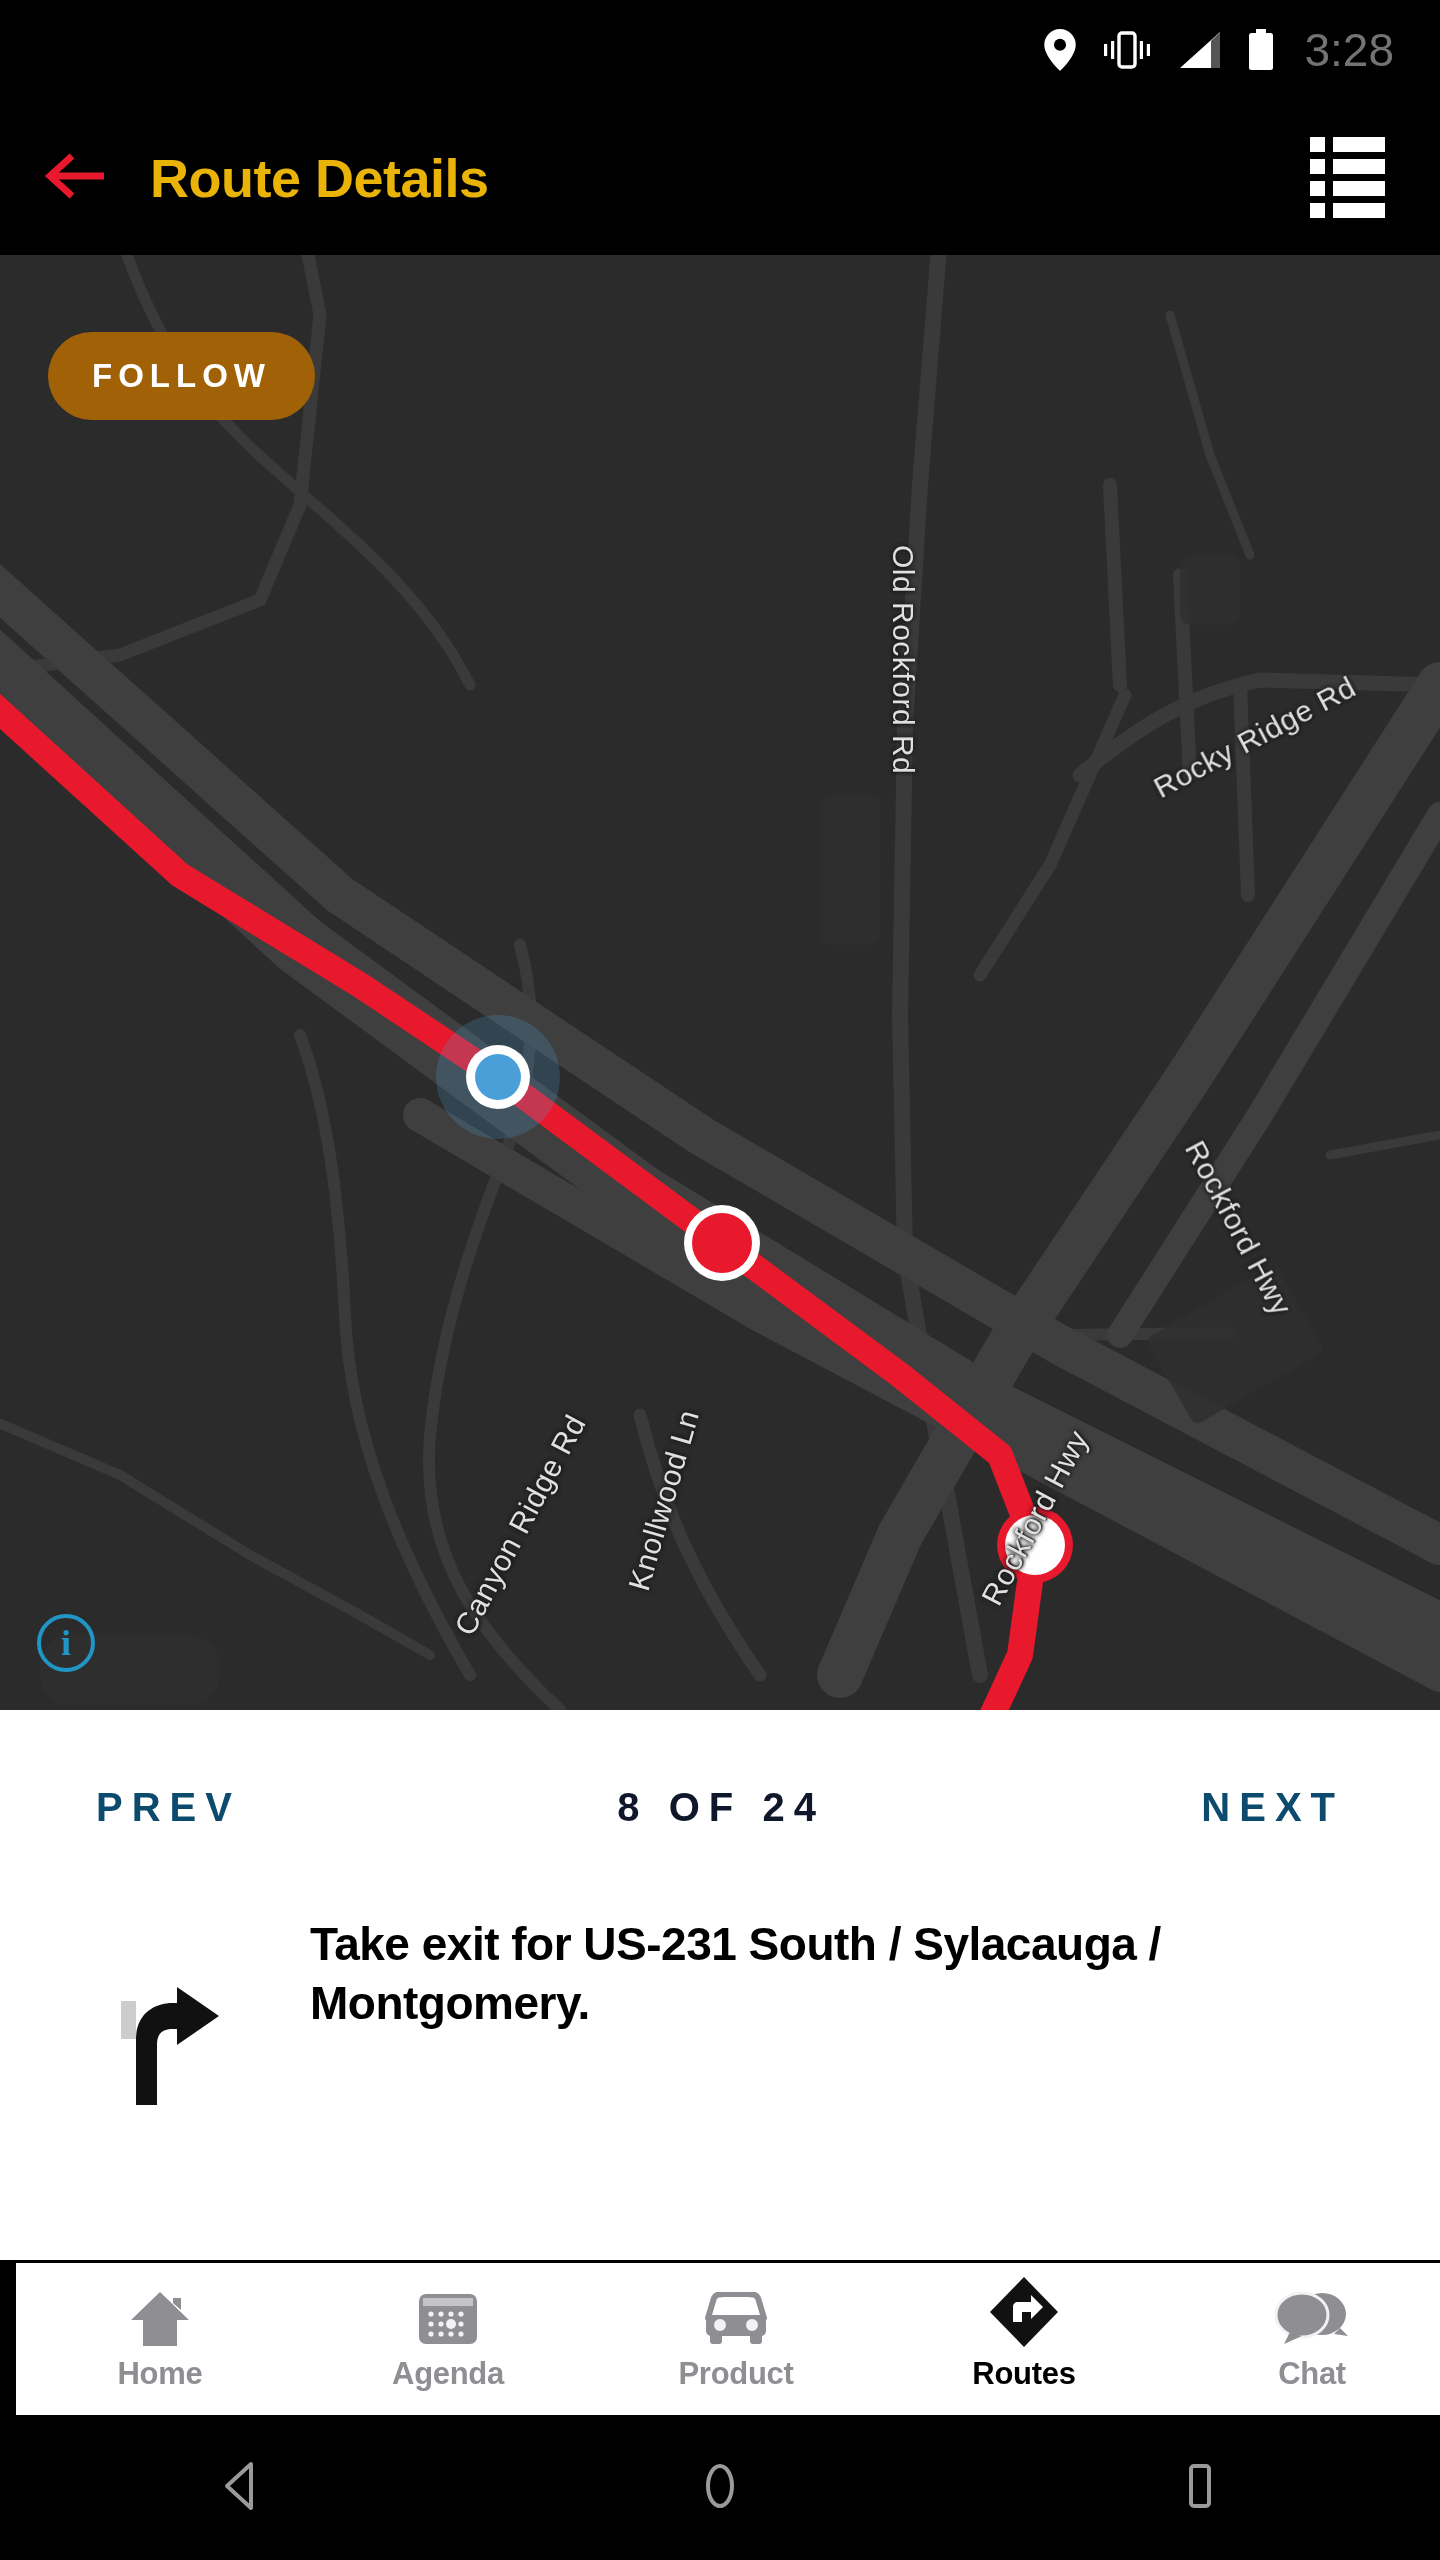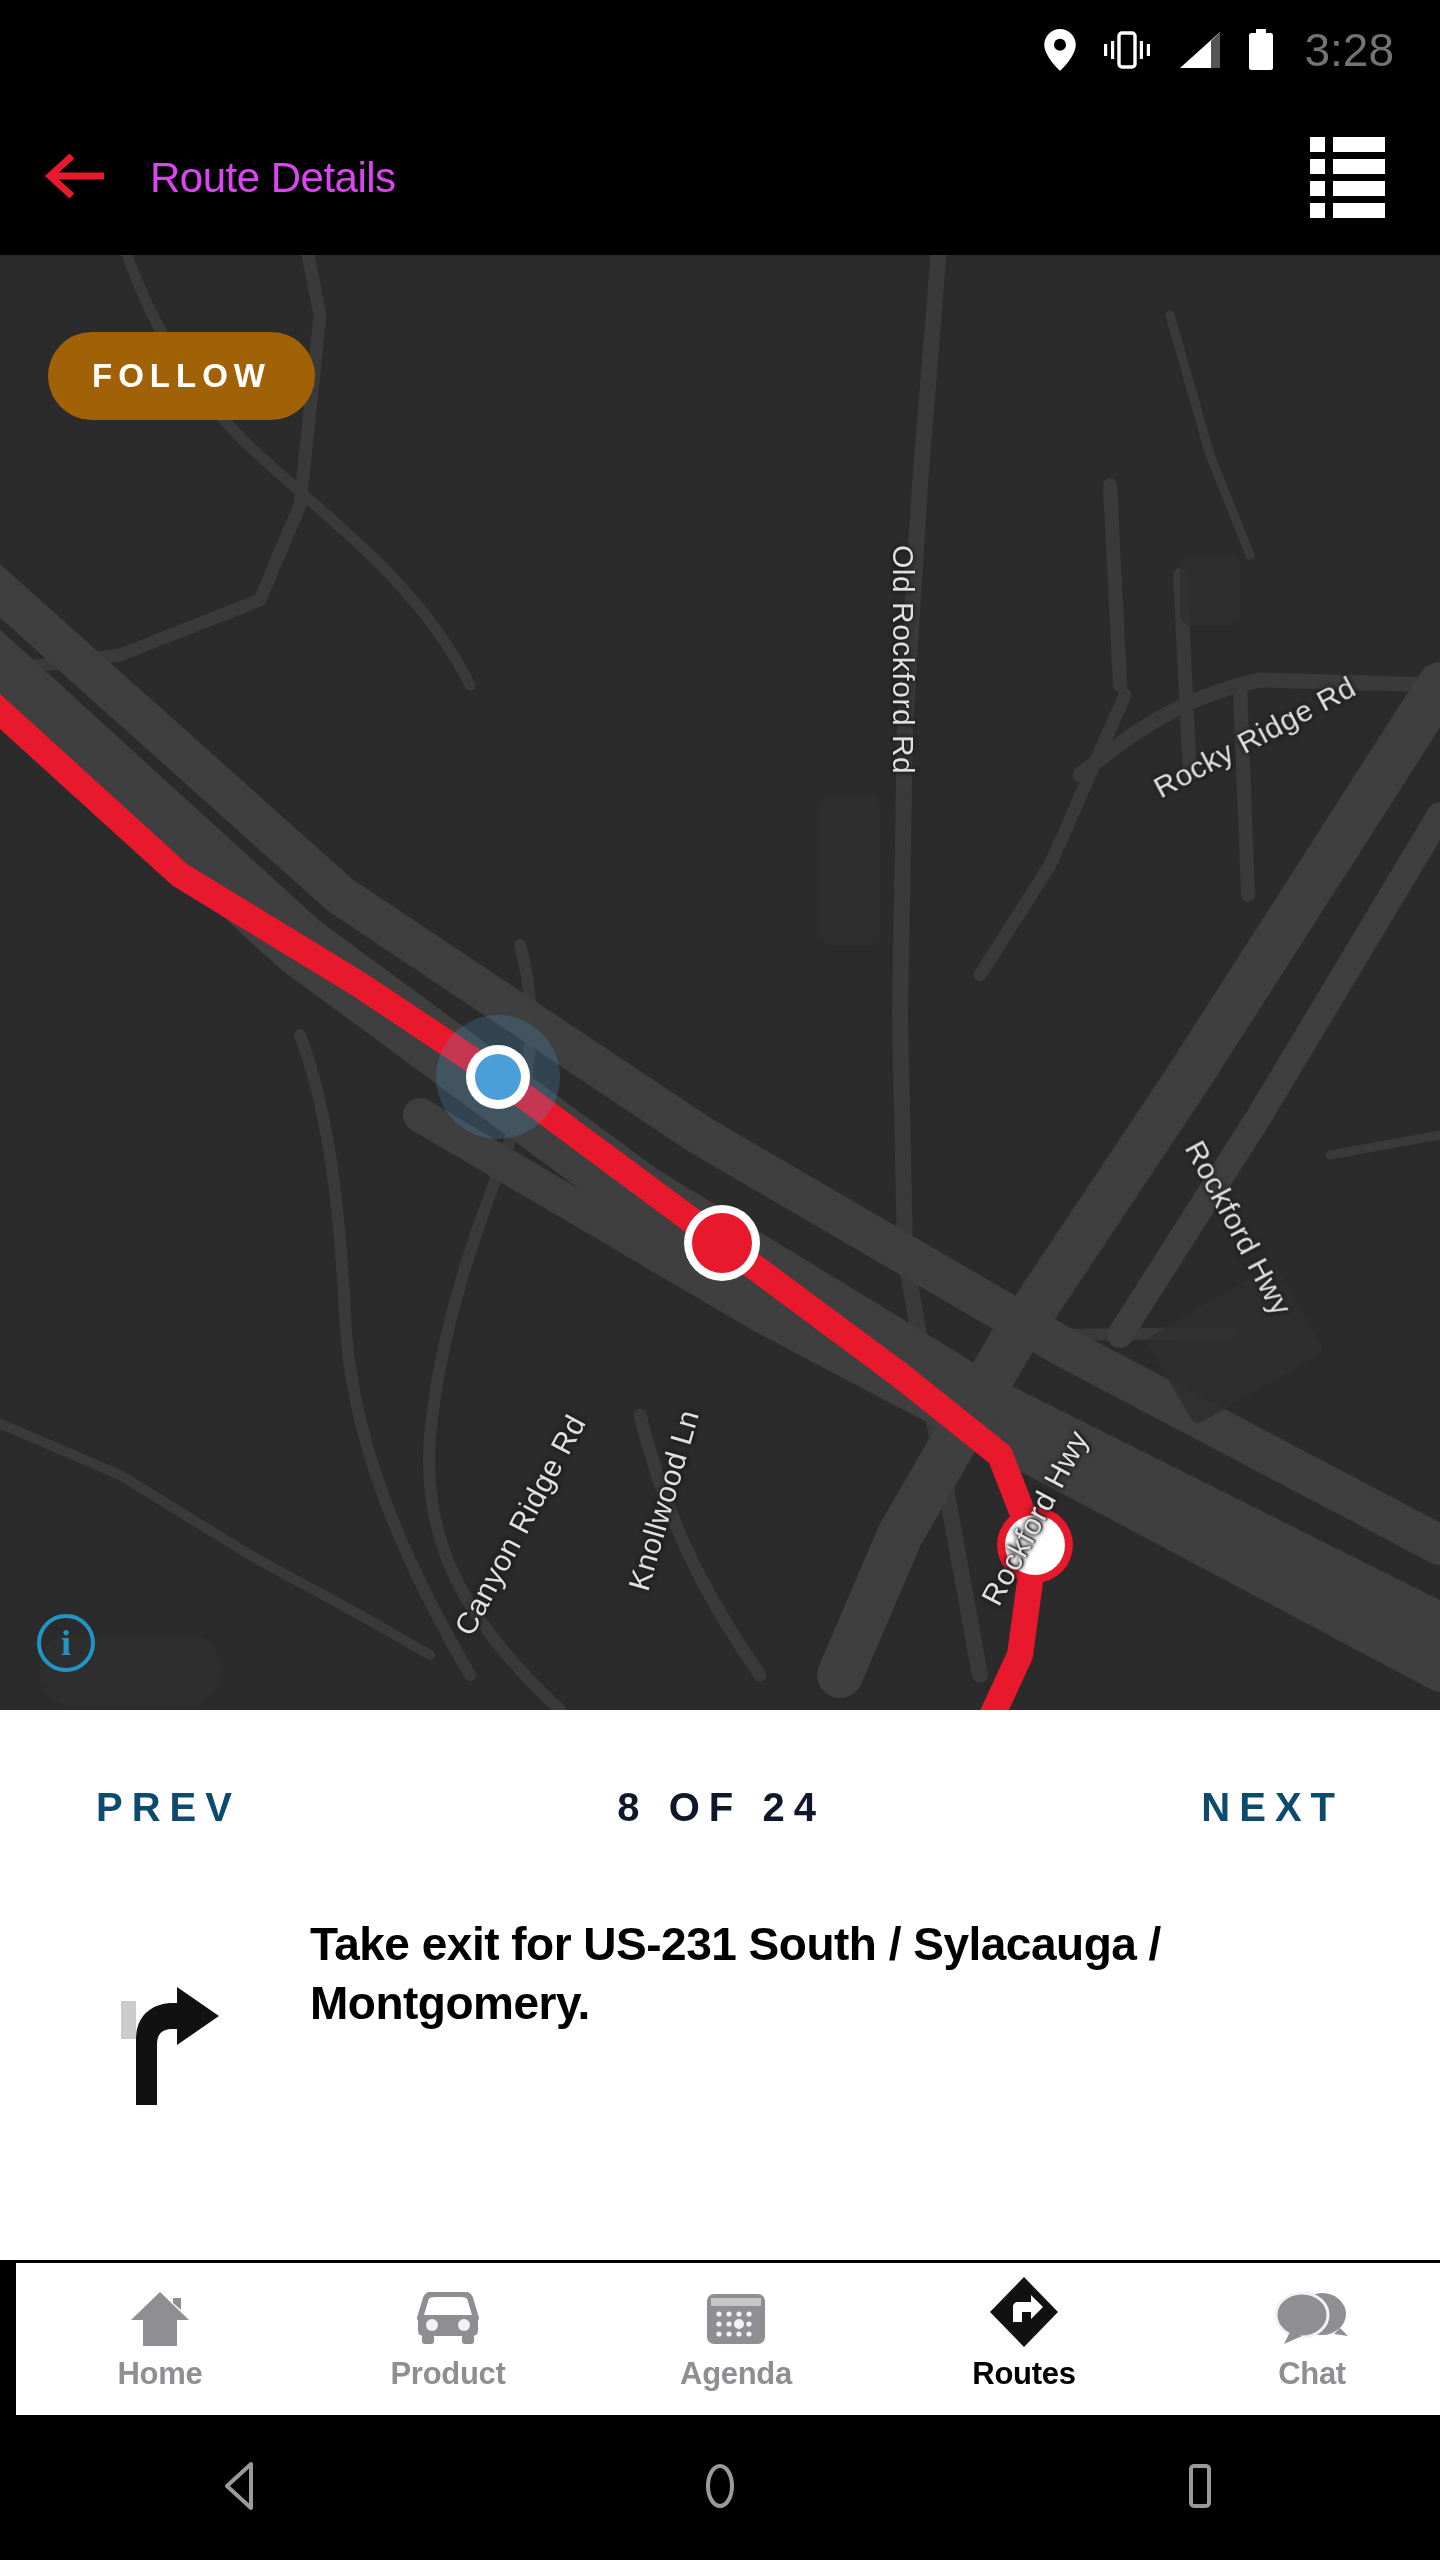--- a/index.html
+++ b/index.html
@@ -19,21 +19,21 @@
   }
   .sb-icon { display:flex; align-items:center; }
   .sb-time { color:#737373; font-size:46px; letter-spacing:0px; margin-left:4px; }
 
   
   .appbar {
     position:absolute; top:100px; left:0; width:1440px; height:155px;
     background:#000; display:flex; align-items:center;
   }
   .back-btn { width:150px; height:155px; display:flex; align-items:center; justify-content:center; }
-  .appbar-title { color:#d946ef; font-size:42px; font-weight:normal; letter-spacing:-0.5px; }
+  .appbar-title { color:#eab308; font-size:54px; font-weight:bold; letter-spacing:-0.5px; }
   .appbar-spacer { flex:1; }
   .list-btn { width:130px; height:155px; display:flex; align-items:center; justify-content:center; margin-right:28px; }
   .list-icon { display:flex; flex-direction:column; gap:7px; }
   .list-row { display:flex; align-items:center; gap:8px; }
   .list-dot { width:15px; height:15px; background:#fff; }
   .list-bar { width:52px; height:15px; background:#fff; }
 
   
   .map {
     position:absolute; top:255px; left:0; width:1440px; height:1455px;
@@ -254,33 +254,20 @@
     <div class="navitem">
       <span class="navicon">
         <svg width="62" height="58" viewBox="0 0 62 58">
             <path d="M31 2 L2 30 L14 30 L14 56 L48 56 L48 30 L60 30 Z M44 8 L52 8 L52 20 L44 13 Z" fill="#8e8e93"></path>
           </svg>
       </span>
       <span class="navlabel">Home</span>
     </div>
     <div class="navitem">
       <span class="navicon">
-        <svg width="72" height="56" viewBox="0 0 72 56">
-            <path d="M14 6 C16 2 20 2 24 2 L48 2 C52 2 56 2 58 6 L64 26 L8 26 Z" fill="none" stroke="#8e8e93" stroke-width="6" stroke-linejoin="round"></path>
-            <rect x="6" y="24" width="60" height="20" rx="5" fill="#8e8e93"></rect>
-            <circle cx="20" cy="33" r="6" fill="#f2f2f4"></circle>
-            <circle cx="52" cy="33" r="6" fill="#f2f2f4"></circle>
-            <rect x="10" y="42" width="12" height="10" rx="3" fill="#8e8e93"></rect>
-            <rect x="50" y="42" width="12" height="10" rx="3" fill="#8e8e93"></rect>
-          </svg>
-      </span>
-      <span class="navlabel">Product</span>
-    </div>
-    <div class="navitem">
-      <span class="navicon">
         <svg width="62" height="58" viewBox="0 0 62 58">
             <rect x="2" y="4" width="58" height="50" rx="7" fill="#8e8e93"></rect>
             <rect x="6" y="16" width="50" height="34" fill="#8e8e93"></rect>
             <rect x="6" y="8" width="50" height="8" fill="#f2f2f4" opacity="0.55"></rect>
             <g fill="#f2f2f4">
               <circle cx="14" cy="24" r="2.6"></circle>
               <circle cx="24" cy="24" r="2.6"></circle>
               <circle cx="34" cy="24" r="2.6"></circle>
               <circle cx="44" cy="24" r="2.6"></circle>
               <circle cx="14" cy="34" r="2.6"></circle>
@@ -289,20 +276,33 @@
               <circle cx="44" cy="34" r="2.6"></circle>
               <circle cx="14" cy="44" r="2.6"></circle>
               <circle cx="24" cy="44" r="2.6"></circle>
               <circle cx="34" cy="44" r="2.6"></circle>
               <circle cx="44" cy="44" r="2.6"></circle>
             </g>
           </svg>
       </span>
       <span class="navlabel">Agenda</span>
     </div>
+    <div class="navitem">
+      <span class="navicon">
+        <svg width="72" height="56" viewBox="0 0 72 56">
+            <path d="M14 6 C16 2 20 2 24 2 L48 2 C52 2 56 2 58 6 L64 26 L8 26 Z" fill="none" stroke="#8e8e93" stroke-width="6" stroke-linejoin="round"></path>
+            <rect x="6" y="24" width="60" height="20" rx="5" fill="#8e8e93"></rect>
+            <circle cx="20" cy="33" r="6" fill="#f2f2f4"></circle>
+            <circle cx="52" cy="33" r="6" fill="#f2f2f4"></circle>
+            <rect x="10" y="42" width="12" height="10" rx="3" fill="#8e8e93"></rect>
+            <rect x="50" y="42" width="12" height="10" rx="3" fill="#8e8e93"></rect>
+          </svg>
+      </span>
+      <span class="navlabel">Product</span>
+    </div>
     <div class="navitem active">
       <span class="navicon">
         <svg width="70" height="72" viewBox="0 0 70 72">
             <path d="M35 1 L69 36 L35 71 L1 36 Z" fill="#111"></path>
             <path d="M24 46 L24 31 C24 28 26 26 29 26 L42 26 L42 19 L54 31 L42 43 L42 36 L33 36 L33 46 Z" fill="#fff"></path>
           </svg>
       </span>
       <span class="navlabel">Routes</span>
     </div>
     <div class="navitem">

